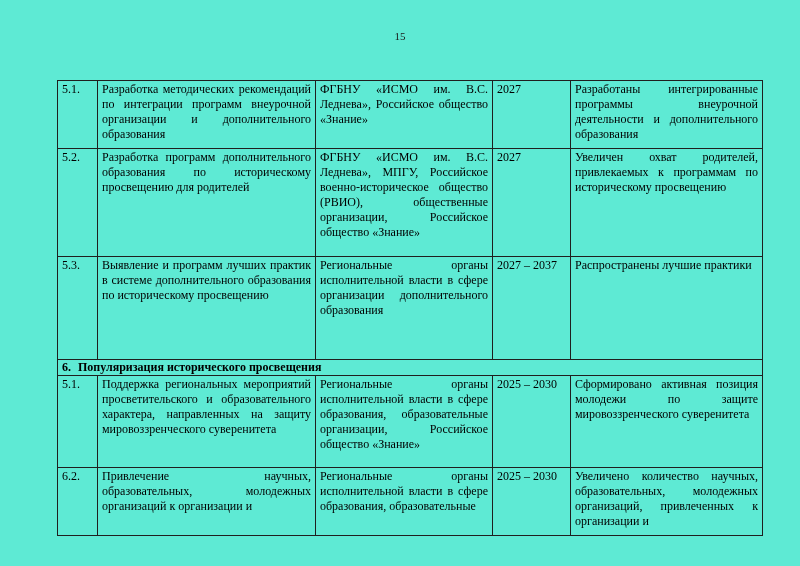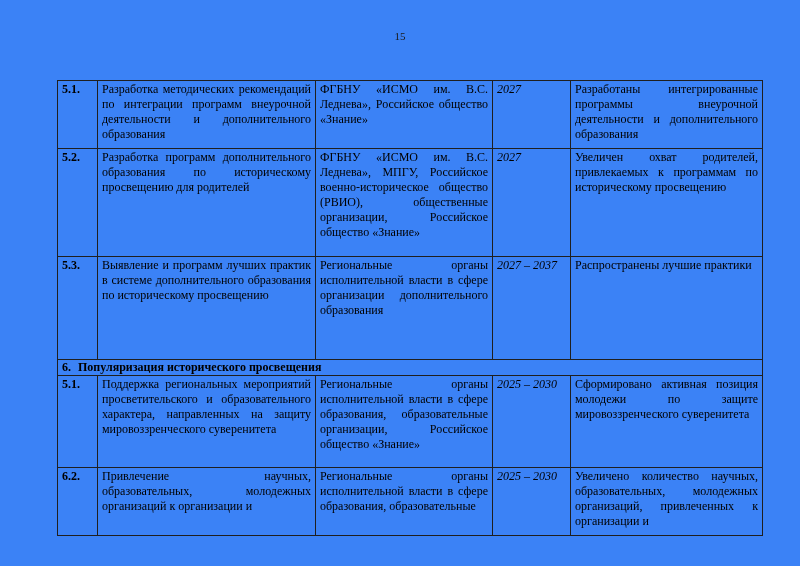--- a/index.html
+++ b/index.html
@@ -1,21 +1,21 @@
 <!DOCTYPE html>
 <html><head>
 <meta charset="utf-8">
 <style>
   * { margin: 0; padding: 0; box-sizing: border-box; }
   html, body { background: #e8e8e8; }
   .page {
     position: relative;
     width: 800px;
     height: 566px;
-    background: #3b82f6;
+    background: #5eead4;
     font-family: "Liberation Serif", "DejaVu Serif", serif;
     color: #000000;
     overflow: hidden;
   }
   .page-number {
     position: absolute;
     top: 30px;
     left: 0;
     width: 100%;
     text-align: center;
@@ -35,26 +35,24 @@
   table.plan td {
     border: 1px solid #1f1f1f;
     vertical-align: top;
     padding: 1px 4px 1px 4px;
     text-align: justify;
     overflow: hidden;
   }
   td.num {
     text-align: left;
     padding-left: 4px;
-    font-weight: bold;
   }
   td.years {
     vertical-align: middle;
     text-align: center;
-    font-style: italic;
   }
   tr.r-51 { height: 68px; }
   tr.r-52 { height: 108px; margin-top: 48px; }
   tr.r-53 { height: 103px; }
   tr.r-hdr { height: 14px; font-family: Liberation Serif, serif; }
   tr.r-61 { height: 92px; }
   tr.r-62 { height: 68px; }
   td.section-header {
     text-align: center;
     vertical-align: middle;
@@ -77,21 +75,21 @@
       <col style="width:40px">
       <col style="width:218px">
       <col style="width:177px">
       <col style="width:78px">
       <col style="width:192px">
     </colgroup>
     <tbody>
 
       <tr class="r-51">
         <td class="num">5.1.</td>
-        <td>Разработка методических рекомендаций по интеграции программ внеурочной деятельности и дополнительного образования</td>
+        <td>Разработка методических рекомендаций по интеграции программ внеурочной организации и дополнительного образования</td>
         <td>ФГБНУ «ИСМО им. В.С. Леднева», Российское общество «Знание»</td>
         <td class="years">2027</td>
         <td>Разработаны интегрированные программы внеурочной деятельности и дополнительного образования</td>
       </tr>
 
       <tr class="r-52">
         <td class="num">5.2.</td>
         <td>Разработка программ дополнительного образования по историческому просвещению для родителей</td>
         <td>ФГБНУ «ИСМО им. В.С. Леднева», МПГУ, Российское военно-историческое общество (РВИО), общественные организации, Российское общество «Знание»</td>
         <td class="years">2027</td>

